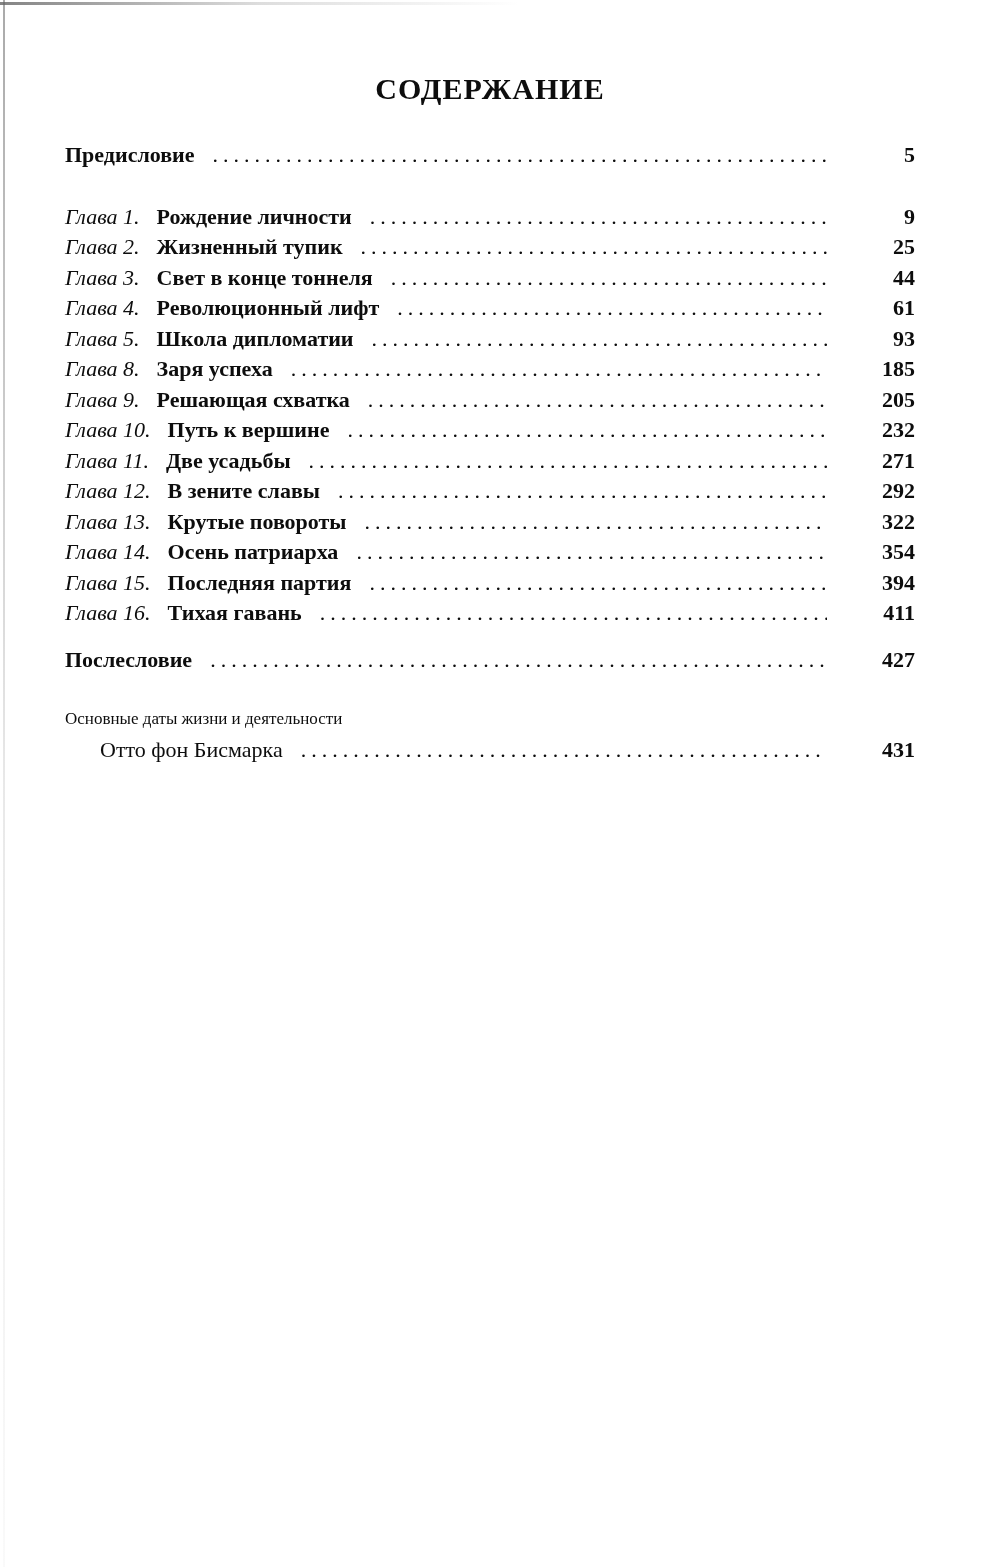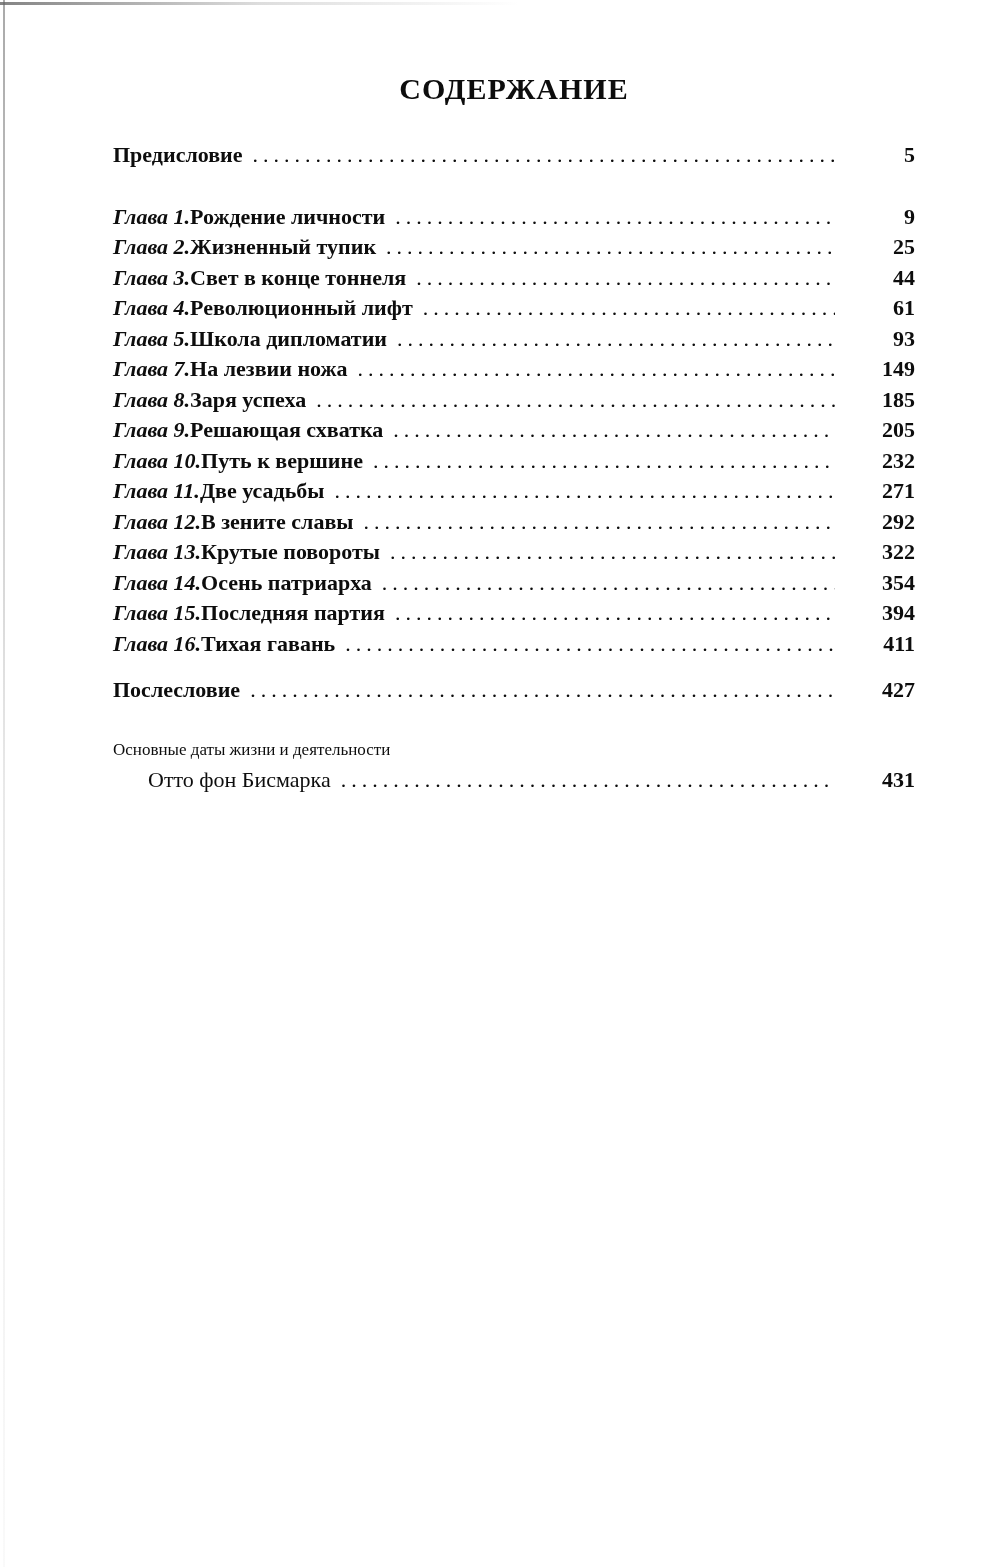--- a/index.html
+++ b/index.html
@@ -22,44 +22,46 @@
     width: 52%; height: 3px;
     background: linear-gradient(to right, rgba(90,90,90,0.75), rgba(120,120,120,0.25), rgba(255,255,255,0));
   }
   .edge-left {
     position: absolute;
     top: 0; left: 3px;
     width: 2px; height: 100%;
     background: linear-gradient(to bottom, rgba(100,100,100,0.55), rgba(190,190,190,0.35), rgba(220,220,220,0.15));
   }
   .toc {
-    padding: 72px 85px 0 113px; 
+    padding: 72px 85px 0 65px; 
   }
   .title {
     margin: 0 0 34px 0;
     text-align: center;
     font-size: 30px;
     font-weight: 700;
     letter-spacing: 1px;
   }
   .row {
     display: flex;
     align-items: baseline;
     font-size: 22px;
     line-height: 30.5px;
+    gap: 8px;
   }
   .label-b { font-weight: 700; white-space: nowrap; }
   .label-r { font-weight: 400; white-space: nowrap; }
   .prefix {
     font-style: italic;
-    font-weight: 700;
+    font-weight: 400;
     white-space: nowrap;
   }
   .ctitle {
     font-weight: 700;
+    margin-left: 9px;
     white-space: nowrap;
   }
   .dots {
     flex: 1 1 auto;
     overflow: hidden;
     white-space: nowrap;
     margin: 0 2px 0 10px;
     font-weight: 400;
   }
   .dots::after {
@@ -120,26 +122,20 @@
         <span class="dots"></span>
         <span class="pagenum">61</span>
       </div>
       <div class="row">
         <span class="prefix">Глава 5.</span>
         <span class="ctitle">Школа дипломатии</span>
         <span class="dots"></span>
         <span class="pagenum">93</span>
       </div>
       <div class="row">
-        <span class="prefix">Глава 7.</span>
-        <span class="ctitle">На лезвии ножа</span>
-        <span class="dots"></span>
-        <span class="pagenum">149</span>
-      </div>
-      <div class="row">
         <span class="prefix">Глава 8.</span>
         <span class="ctitle">Заря успеха</span>
         <span class="dots"></span>
         <span class="pagenum">185</span>
       </div>
       <div class="row">
         <span class="prefix">Глава 9.</span>
         <span class="ctitle">Решающая схватка</span>
         <span class="dots"></span>
         <span class="pagenum">205</span>

